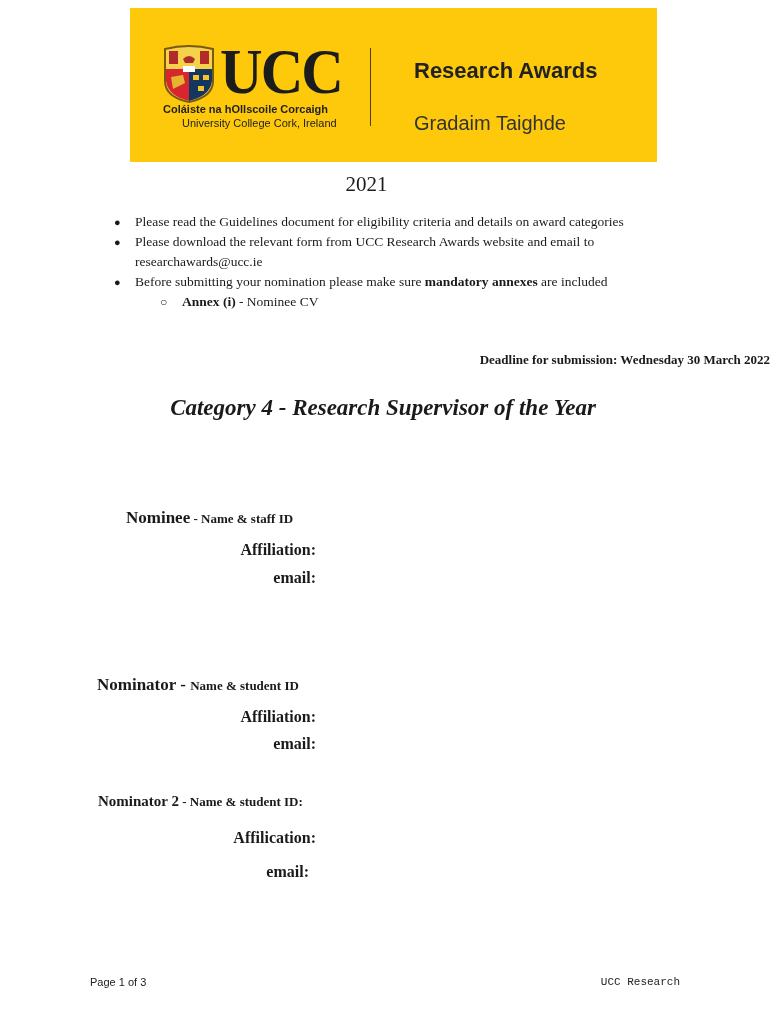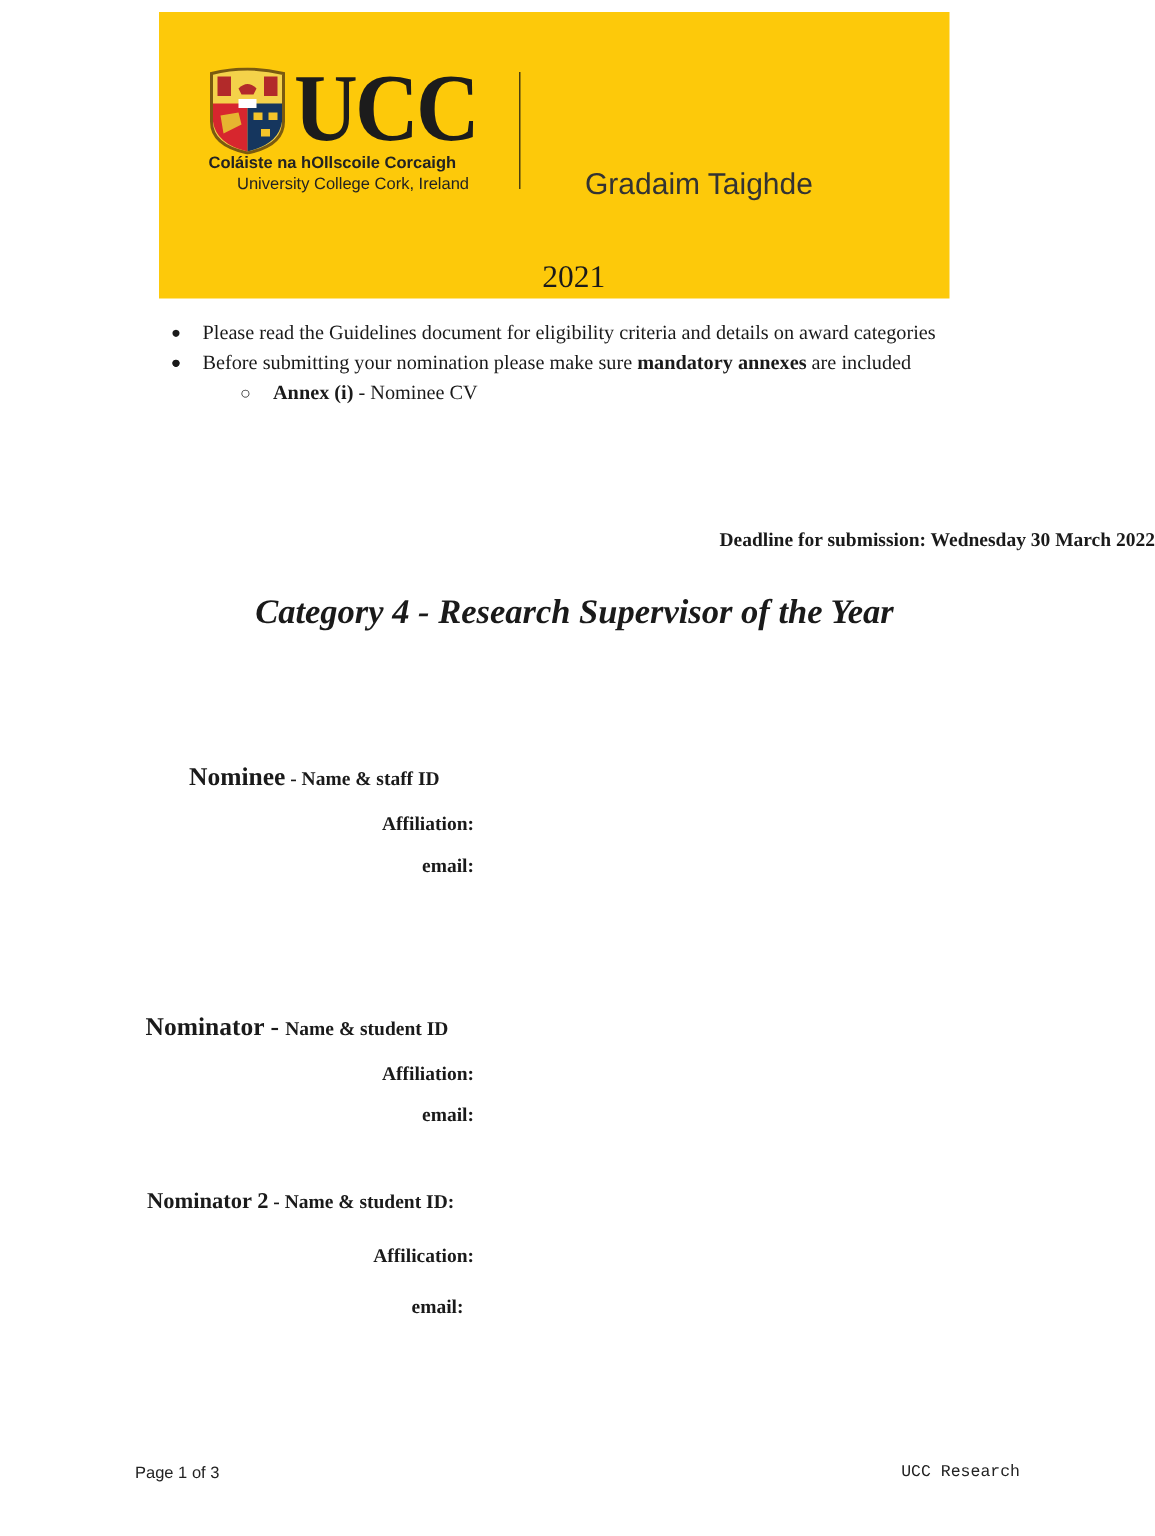--- a/index.html
+++ b/index.html
@@ -1,51 +1,51 @@
 <!DOCTYPE html>
 <html><head>
 <meta charset="utf-8">
 <style>
   html, body { margin: 0; padding: 0; background: #ffffff; }
   body { width: 770px; height: 1024px; position: relative; overflow: hidden;
          font-family: "Liberation Serif", "DejaVu Serif", serif; color: #1a1a1a; }
 
   
-  .banner { position: absolute; left: 106px; top: 8px; width: 527px; height: 191px; background: #fdc90a; }
+  .banner { position: absolute; left: 130px; top: 8px; width: 527px; height: 154px; background: #fdc90a; }
   .crest { position: absolute; left: 33px; top: 37px; width: 52px; height: 58px; }
   .ucc-mark { position: absolute; left: 90px; top: 32px; font-family: "Liberation Serif", serif;
               font-weight: bold; font-size: 64px; line-height: 64px; letter-spacing: -2px; color: #1c1c1c;
               transform: scaleX(0.92); transform-origin: left top; }
   .irish-name { position: absolute; left: 33px; top: 95px; font-family: "Liberation Sans", sans-serif;
                 font-weight: bold; font-size: 11px; color: #222; white-space: nowrap; }
   .english-name { position: absolute; left: 33px; top: 109px; font-family: "Liberation Sans", sans-serif;
                   font-size: 11px; color: #222; white-space: nowrap; padding-left: 19px; }
   .divider { position: absolute; left: 240px; top: 40px; width: 1px; height: 78px; background: #4a3f10; }
   .awards-title { position: absolute; left: 284px; top: 50px; font-family: "Liberation Sans", sans-serif;
                   font-weight: bold; font-size: 22px; color: #222; white-space: nowrap; }
   .awards-sub { position: absolute; left: 284px; top: 80px; font-family: "Liberation Sans", sans-serif;
                 font-size: 20px; color: #333; white-space: nowrap; margin-top: 24px; }
 
   
-  .year { position: absolute; left: 16px; width: 733px; top: 172px; text-align: center; font-size: 21px; }
+  .year { position: absolute; left: 0; width: 733px; top: 172px; text-align: center; font-size: 21px; }
   .bullets { position: absolute; left: 112px; top: 212px; width: 560px; font-size: 13.5px; line-height: 20px; }
   .bullet { position: relative; padding-left: 23px; }
   .bullet .dot { position: absolute; left: 2px; top: 0; font-size: 11px; }
   .sub-bullet { position: relative; padding-left: 70px; margin-top: 0; }
   .sub-bullet .circ { position: absolute; left: 48px; top: 0; font-size: 12px; }
   b { font-weight: bold; }
 
   .deadline { position: absolute; left: 0; width: 770px; top: 352px; text-align: right; font-size: 13px; font-weight: bold; }
   .category { position: absolute; left: 0; width: 766px; top: 395px; text-align: center;
               font-size: 23px; font-style: italic; font-weight: bold; }
 
   
   .lbl-main { position: absolute; font-size: 17px; font-weight: bold; white-space: nowrap; }
   .lbl-sub { font-size: 13px; font-weight: bold; }
-  .lbl-right { position: absolute; right: 454px; font-size: 13px; font-weight: bold; white-space: nowrap; text-align: right; }
+  .lbl-right { position: absolute; right: 454px; font-size: 16px; font-weight: bold; white-space: nowrap; text-align: right; }
 
   .footer-left { position: absolute; left: 90px; top: 976px; font-family: "Liberation Sans", sans-serif; font-size: 11px; color: #222; }
   .footer-right { position: absolute; right: 90px; top: 976px; font-family: Liberation Mono, monospace; font-size: 11px; color: #222; }
 </style>
 </head>
 <body>
 
 <div class="banner">
   <svg class="crest" viewBox="0 0 52 58">
     <path d="M2 4 Q26 -2 50 4 L50 36 Q50 52 26 57 Q2 52 2 36 Z" fill="#f4d24a" stroke="#7a5a10" stroke-width="2"></path>
@@ -57,32 +57,34 @@
     <rect x="20" y="21" width="12" height="6" fill="#ffffff"></rect>
     <path d="M8 32 L20 30 L22 38 L10 44 Z" fill="#e6b530"></path>
     <rect x="30" y="30" width="6" height="5" fill="#f4c42a"></rect>
     <rect x="40" y="30" width="6" height="5" fill="#f4c42a"></rect>
     <rect x="35" y="41" width="6" height="5" fill="#f4c42a"></rect>
   </svg>
   <div class="ucc-mark">UCC</div>
   <div class="irish-name">Coláiste na hOllscoile Corcaigh</div>
   <div class="english-name">University College Cork, Ireland</div>
   <div class="divider"></div>
+  <div class="awards-title">Research Awards</div>
   <div class="awards-sub">Gradaim Taighde</div>
 </div>
 
 <div class="year">2021</div>
 
 <div class="bullets">
   <div class="bullet">
     <span class="dot">●</span>
     <span>Please read the Guidelines document for eligibility criteria and details on award categories</span>
   </div>
   <div class="bullet">
     <span class="dot">●</span>
+    <span>Please download the relevant form from UCC Research Awards website and email to researchawards@ucc.ie</span>
   </div>
   <div class="bullet">
     <span class="dot">●</span>
     <span>Before submitting your nomination please make sure </span><b>mandatory annexes</b><span> are included</span>
   </div>
   <div class="sub-bullet">
     <span class="circ">○</span>
     <b>Annex (i)</b><span> - Nominee CV</span>
   </div>
 </div>

